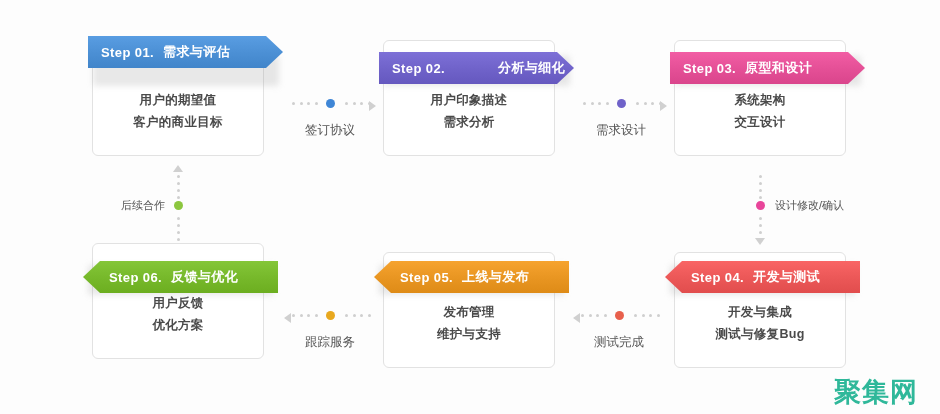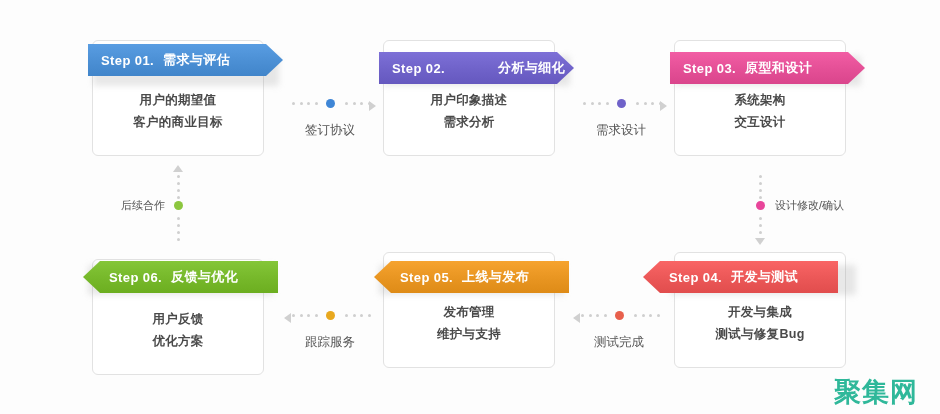--- a/index.html
+++ b/index.html
@@ -190,21 +190,21 @@
 <body style="background: rgb(253, 253, 253);">
 
 <div id="flow-canvas">
     <div class="step-card" style="left: 92px; top: 40px;">
       <div class="card-body">
         <div class="card-line">用户的期望值</div>
         <div class="card-line">客户的商业目标</div>
       </div>
     </div>
     <div class="banner-shadow" style="left: 93px; top: 56px;"></div>
-    <div class="step-banner dir-right" style="left: 88px; top: 44px; background: linear-gradient(rgb(89, 157, 226), rgb(75, 143, 212) 55%, rgb(65, 133, 202));">
+    <div class="step-banner dir-right" style="left: 88px; top: 36px; background: linear-gradient(rgb(89, 157, 226), rgb(75, 143, 212) 55%, rgb(65, 133, 202));">
       <span class="b-num">Step 01.</span>
       <span class="b-title">需求与评估</span>
     </div>
     <div class="step-card" style="left: 383px; top: 40px;">
       <div class="card-body">
         <div class="card-line">用户印象描述</div>
         <div class="card-line">需求分析</div>
       </div>
     </div>
     <div class="banner-shadow" style="left: 384px; top: 56px;"></div>
@@ -223,36 +223,36 @@
       <span class="b-num">Step 03.</span>
       <span class="b-title">原型和设计</span>
     </div>
     <div class="step-card" style="left: 674px; top: 252px;">
       <div class="card-body">
         <div class="card-line">开发与集成</div>
         <div class="card-line">测试与修复Bug</div>
       </div>
     </div>
     <div class="banner-shadow" style="left: 670px; top: 265px;"></div>
-    <div class="step-banner dir-left" style="left: 643px; top: 261px; background: linear-gradient(rgb(249, 101, 101), rgb(235, 87, 87) 55%, rgb(225, 77, 77));">
+    <div class="step-banner dir-left" style="left: 665px; top: 261px; background: linear-gradient(rgb(249, 101, 101), rgb(235, 87, 87) 55%, rgb(225, 77, 77));">
       <span class="b-num">Step 04.</span>
       <span class="b-title">开发与测试</span>
     </div>
     <div class="step-card" style="left: 383px; top: 252px;">
       <div class="card-body">
         <div class="card-line">发布管理</div>
         <div class="card-line">维护与支持</div>
       </div>
     </div>
     <div class="banner-shadow" style="left: 379px; top: 265px;"></div>
     <div class="step-banner dir-left" style="left: 374px; top: 261px; background: linear-gradient(rgb(246, 163, 47), rgb(232, 149, 33) 55%, rgb(222, 139, 23));">
       <span class="b-num">Step 05.</span>
       <span class="b-title">上线与发布</span>
     </div>
-    <div class="step-card" style="left: 92px; top: 259px;">
+    <div class="step-card" style="left: 92px; top: 243px;">
       <div class="card-body">
         <div class="card-line">用户反馈</div>
         <div class="card-line">优化方案</div>
       </div>
     </div>
     <div class="banner-shadow" style="left: 88px; top: 265px;"></div>
     <div class="step-banner dir-left" style="left: 83px; top: 261px; background: linear-gradient(rgb(132, 198, 56), rgb(118, 184, 42) 55%, rgb(108, 174, 32));">
       <span class="b-num">Step 06.</span>
       <span class="b-title">反馈与优化</span>
     </div>

